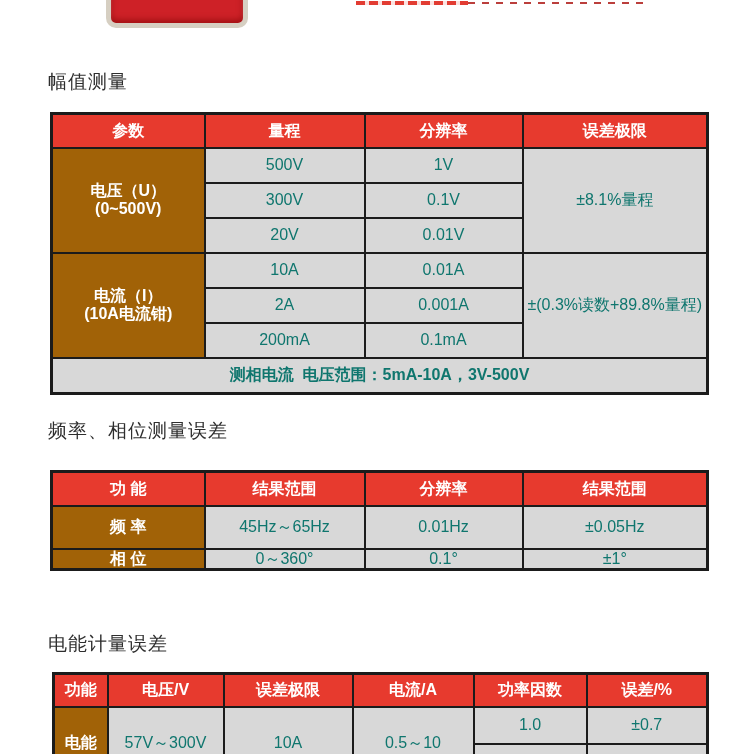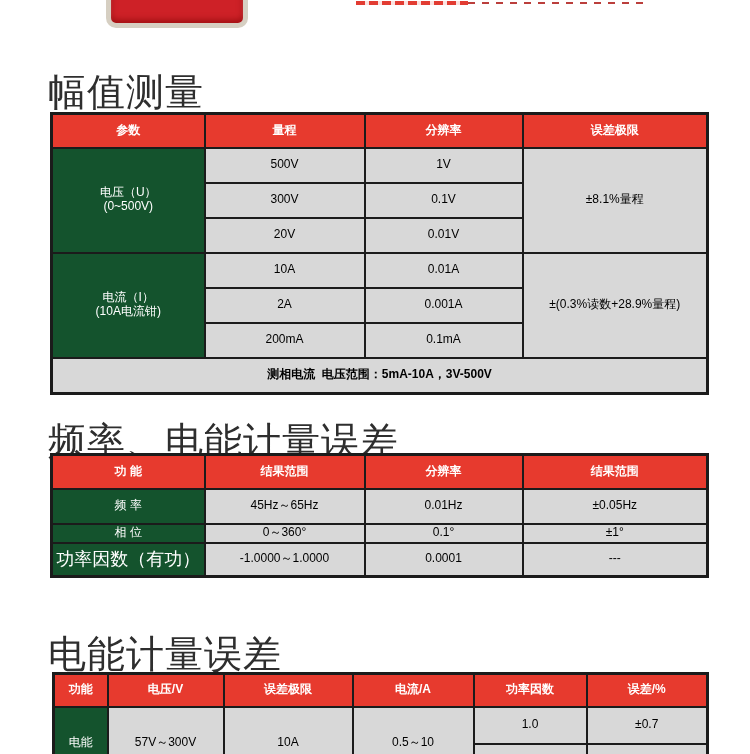--- a/index.html
+++ b/index.html
@@ -21,33 +21,33 @@
   .dash-bright{
     left:356px;top:1px;width:112px;height:4px;
     background:repeating-linear-gradient(90deg,#e23c32 0 9px,rgba(226,60,50,.15) 9px 13px);
   }
   .dash-dark{
     left:468px;top:2px;width:180px;height:2px;
     background:repeating-linear-gradient(90deg,#bb3f3c 0 7px,transparent 7px 14px);
   }
 
   .heading{
-    font-size:38px;line-height:1.1;color:#2e2e2e;font-weight:500;
+    font-size:19px;line-height:1.1;color:#2e2e2e;font-weight:500;
     letter-spacing:1px;
   }
 
   table.tbl{border-collapse:collapse;table-layout:fixed;background:#fff;
     border:3px solid #1b1b1b;}
   .tbl td,.tbl th{
     border:2px solid #1b1b1b;text-align:center;vertical-align:middle;
-    padding:0;font-size:12px;line-height:1.15;overflow:hidden;
+    padding:0;font-size:16px;line-height:1.15;overflow:hidden;
   }
   .hdr{background:#e73a2e;color:#ffffff;font-weight:700;font-size:19px;}
-  .redcell{background:#14532d;color:#ffffff;font-weight:400;font-size:19px;}
-  .gray{background:#d8d8d8;color:#000000;margin-top:40px;}
+  .redcell{background:#a16207;color:#ffffff;font-weight:700;font-size:19px;}
+  .gray{background:#d8d8d8;color:#0f766e;margin-top:40px;}
   .small{font-size:16px;}
   .boldrow{font-weight:700;white-space:pre;}
 </style>
 </head>
 <body>
 
 <div class="abs device-frag"></div>
 <div class="abs dash-bright"></div>
 <div class="abs dash-dark"></div>
 
@@ -84,69 +84,63 @@
     <td class="gray">20V</td>
     <td class="gray">0.01V</td>
   </tr>
   <tr style="height:35px">
     <td class="redcell" rowspan="3">
       <div>电流（I）</div>
       <div>(10A电流钳)</div>
     </td>
     <td class="gray">10A</td>
     <td class="gray">0.01A</td>
-    <td class="gray small" rowspan="3">±(0.3%读数+28.9%量程)</td>
+    <td class="gray small" rowspan="3">±(0.3%读数+89.8%量程)</td>
   </tr>
   <tr style="height:35px">
     <td class="gray">2A</td>
     <td class="gray">0.001A</td>
   </tr>
   <tr style="height:35px">
     <td class="gray">200mA</td>
     <td class="gray">0.1mA</td>
   </tr>
   <tr style="height:36px">
     <td class="gray boldrow" colspan="4">测相电流&nbsp; 电压范围：5mA-10A，3V-500V</td>
   </tr>
 </tbody>
   </table>
 
-<div class="abs heading" style="left:48px;top:421px;">频率、电能计量误差</div>
+<div class="abs heading" style="left:48px;top:421px;">频率、相位测量误差</div>
 
-<table class="tbl abs" style="left:50px;top:453px;width:656px;border-radius:22px;">
+<table class="tbl abs" style="left:50px;top:470px;width:656px;border-radius:22px;">
   <colgroup>
       <col style="width:153px">
       <col style="width:160px">
       <col style="width:158px">
       <col style="width:185px">
     </colgroup>
   <tbody>
       <tr style="height:34px">
     <th class="hdr">功 能</th>
     <th class="hdr">结果范围</th>
     <th class="hdr">分辨率</th>
     <th class="hdr">结果范围</th>
   </tr>
-  <tr style="height:35px">
+  <tr style="height:43px">
     <td class="redcell">频 率</td>
     <td class="gray">45Hz～65Hz</td>
     <td class="gray">0.01Hz</td>
     <td class="gray">±0.05Hz</td>
   </tr>
   <tr style="height:19px">
     <td class="redcell">相 位</td>
     <td class="gray">0～360°</td>
     <td class="gray">0.1°</td>
     <td class="gray">±1°</td>
-  </tr>
-  <tr style="height:34px">
-    <td class="redcell" style="font-size:18px">功率因数（有功）</td>
-    <td class="gray">-1.0000～1.0000</td>
-    <td class="gray">0.0001</td>
-    <td class="gray">---</td>
   </tr>
 </tbody>
   </table>
 
 <div class="abs heading" style="left:48px;top:634px;">电能计量误差</div>
 
 <table class="tbl abs" style="left:52px;top:672px;width:654px;">
   <colgroup>
       <col style="width:54px">
       <col style="width:116px">

